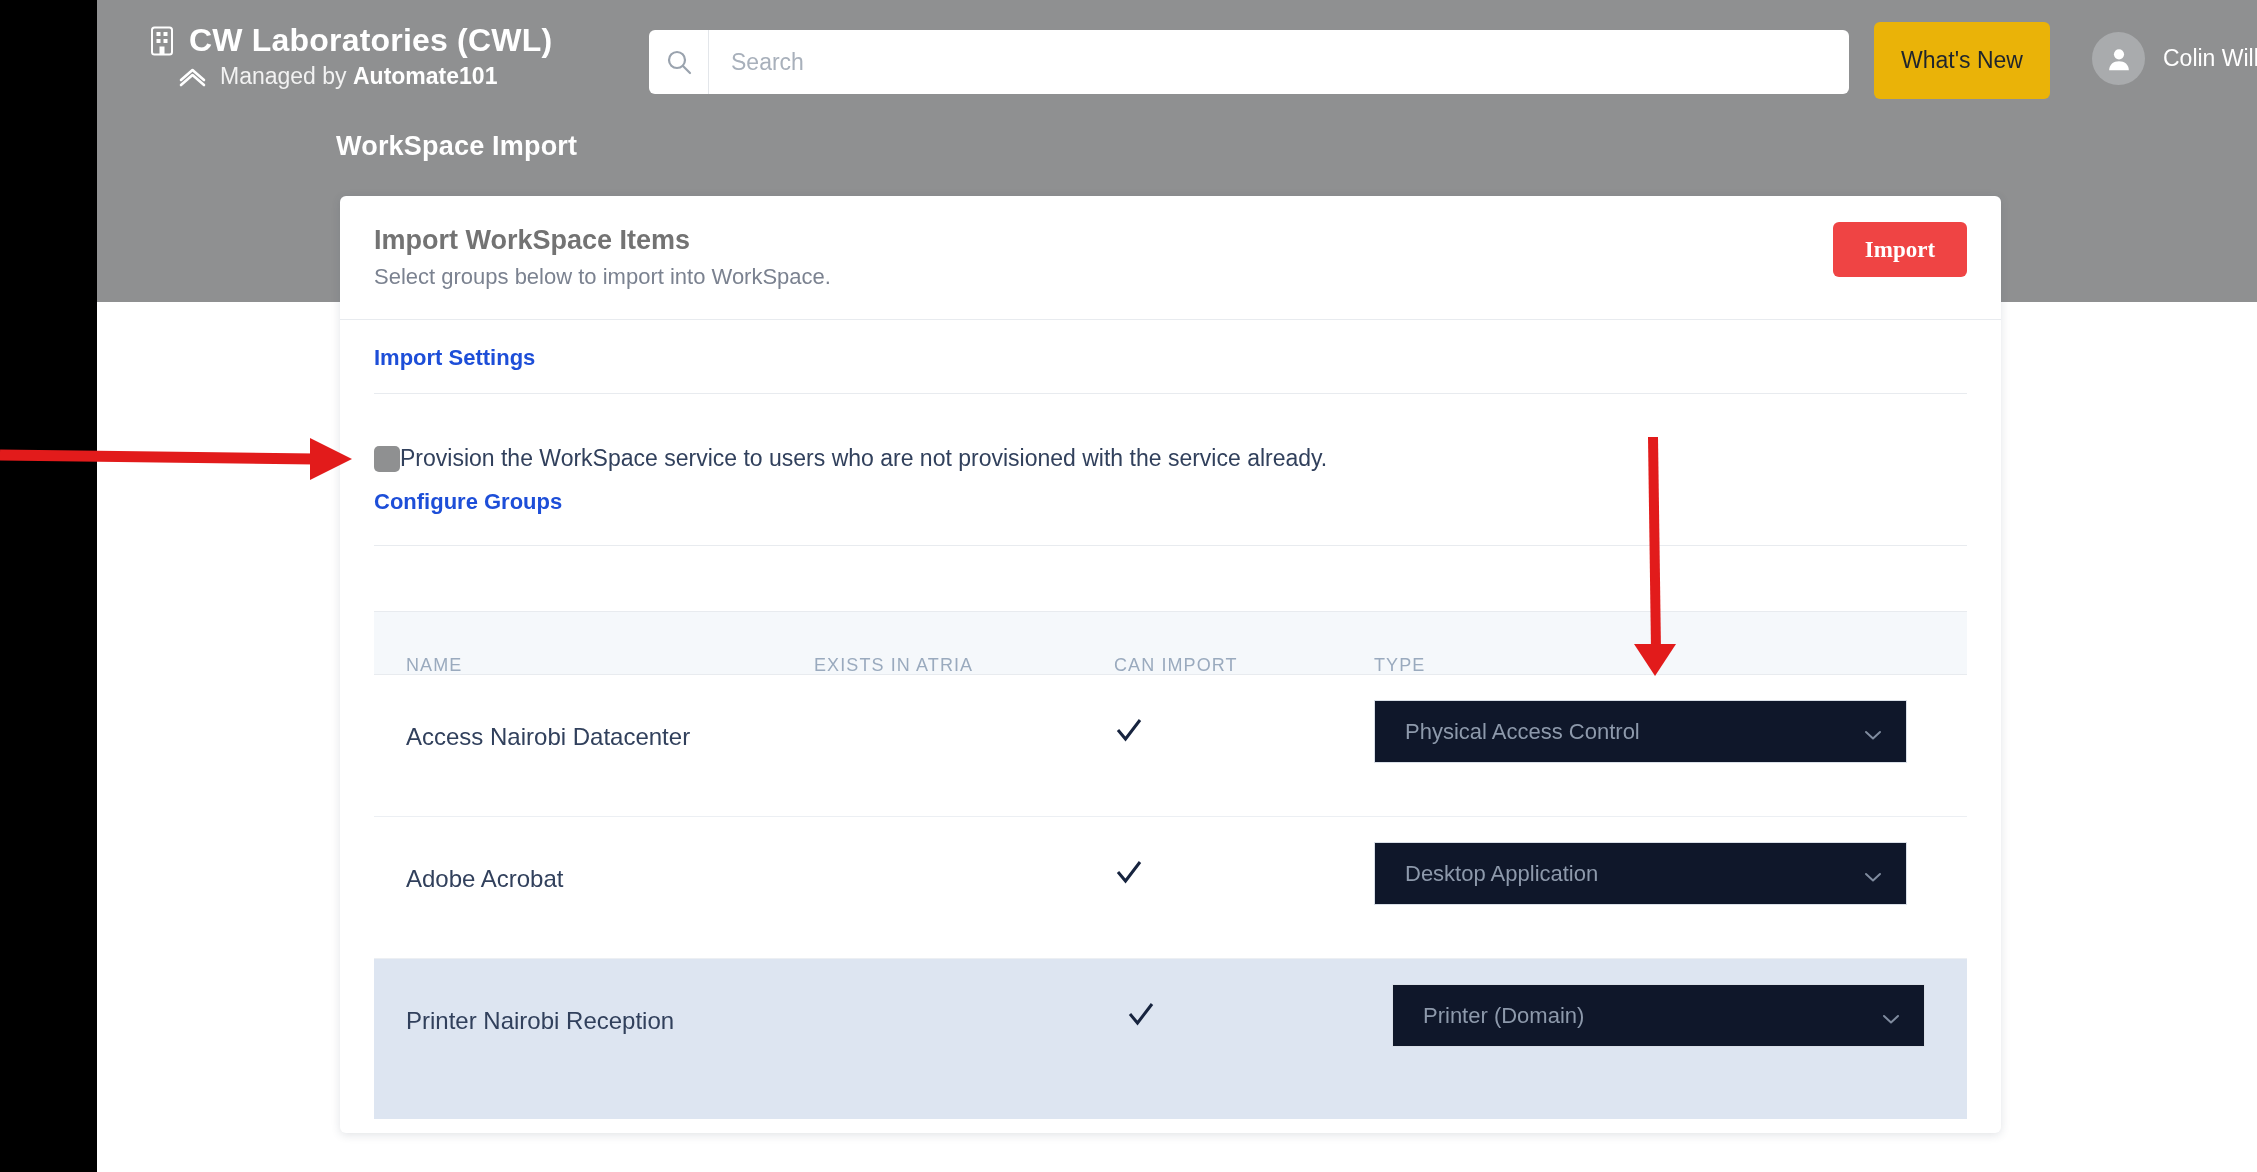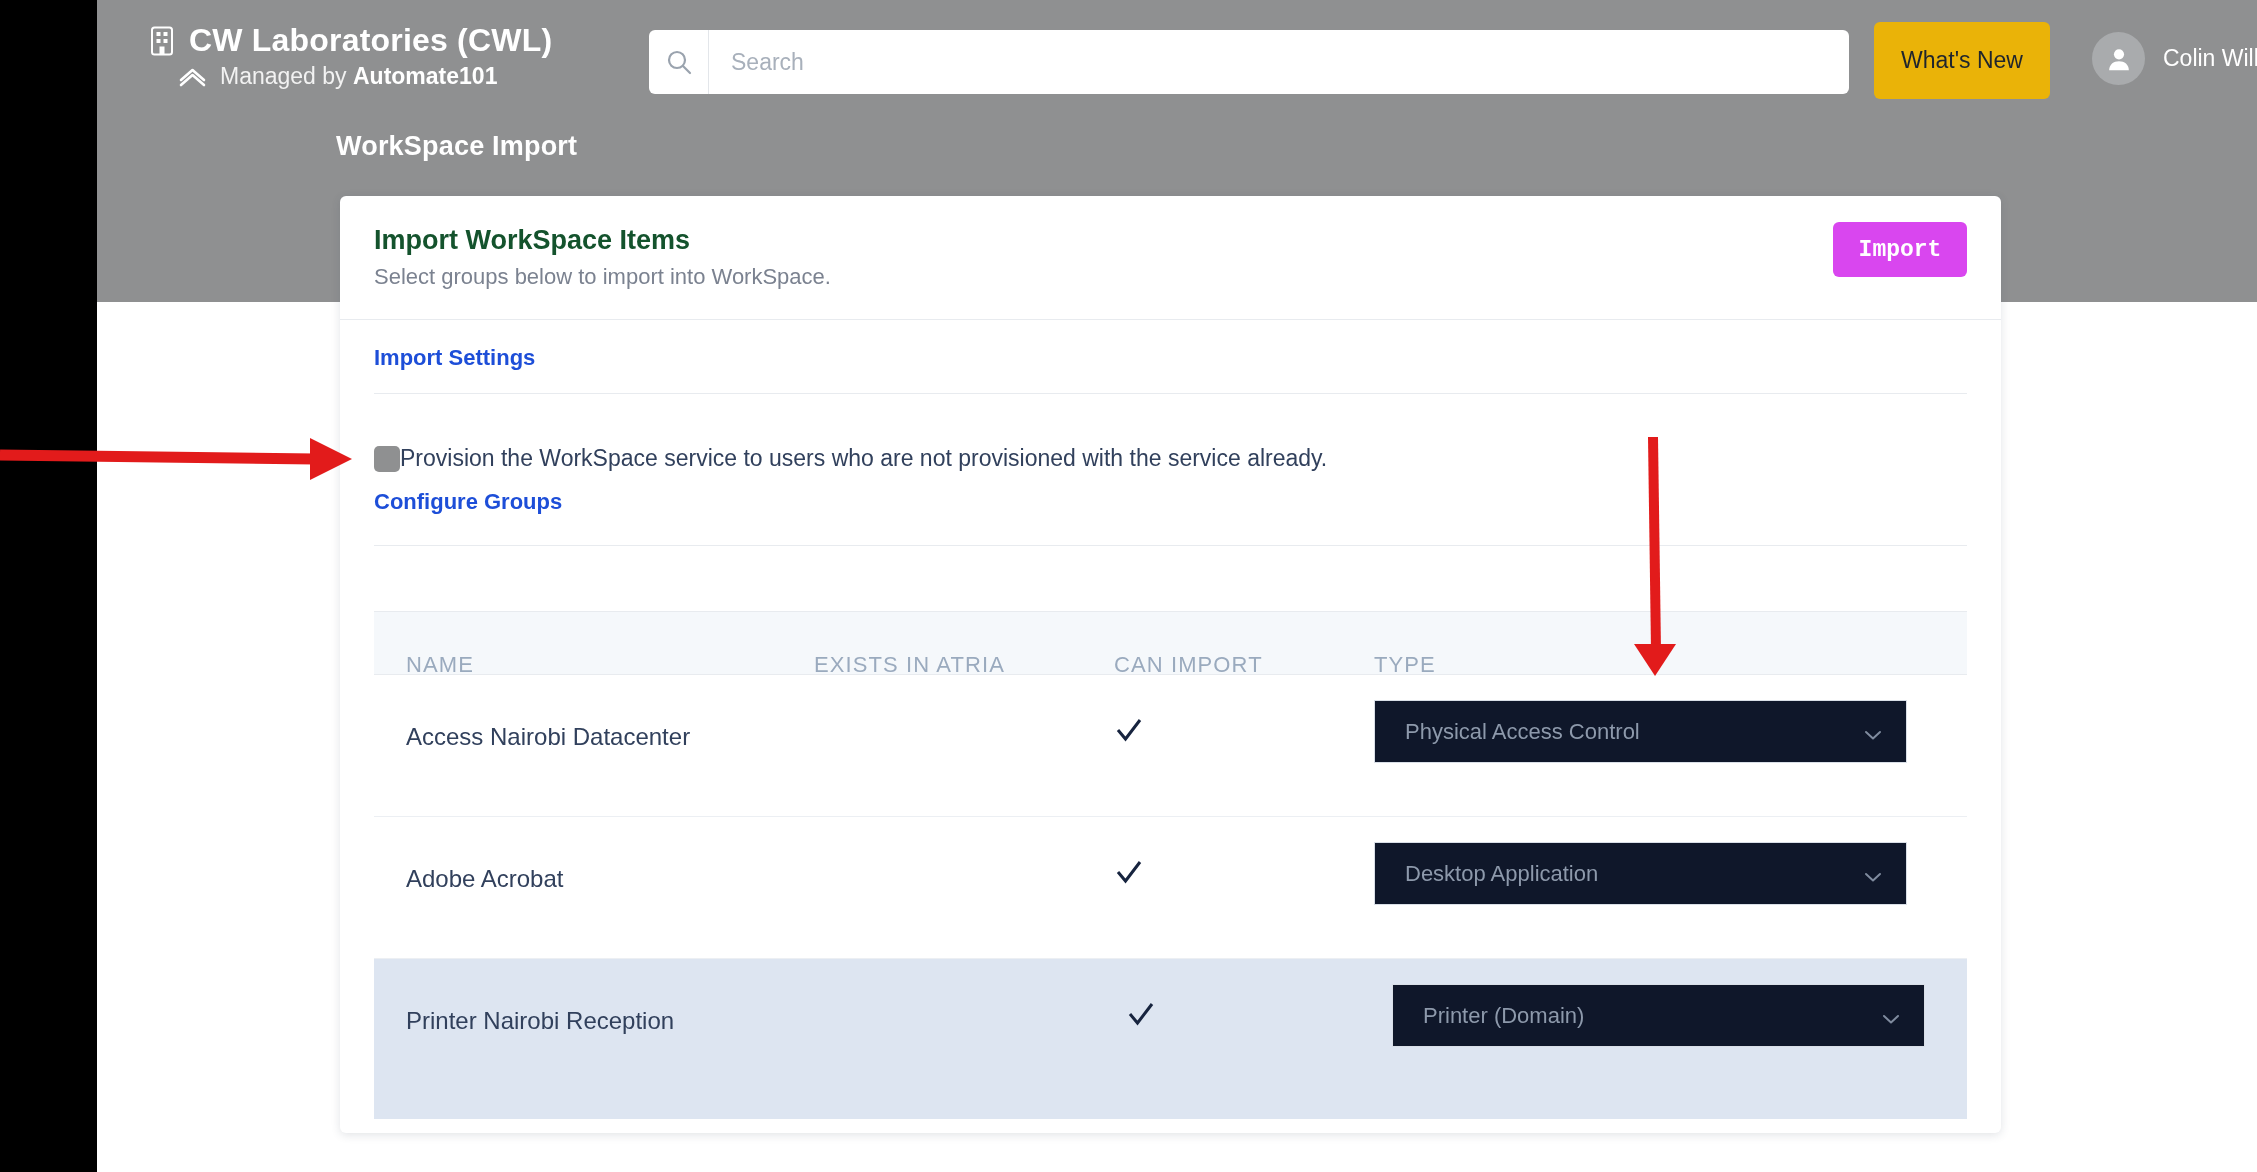--- a/index.html
+++ b/index.html
@@ -94,31 +94,31 @@
   .card {
     position: absolute; left: 340px; top: 196px; width: 1661px; height: 937px;
     background: #ffffff; border-radius: 6px;
     box-shadow: 0 2px 10px rgba(40,55,80,.14);
   }
   .card-head {
     position: relative; height: 124px; border-bottom: 1px solid #e8ebef;
   }
   .card-title {
     position: absolute; left: 34px; top: 29px;
-    font-size: 27px; font-weight: bold; color: #14532d;
+    font-size: 27px; font-weight: bold; color: #737373;
   }
   .card-sub {
     position: absolute; left: 34px; top: 68px;
     font-size: 22px; color: #7b8290;
   }
   .import-btn {
     position: absolute; right: 34px; top: 26px;
     width: 134px; height: 55px;
-    background: #d946ef; border: 0; border-radius: 6px;
-    font-family: Liberation Mono, monospace;
+    background: #ef4444; border: 0; border-radius: 6px;
+    font-family: Liberation Serif, serif;
     font-size: 23px; font-weight: bold; color: #ffffff; cursor: pointer;
   }
 
   .section-title {
     position: absolute; left: 374px;
     font-size: 22px; font-weight: bold; color: #1d4ed8;
   }
   .section-rule {
     position: absolute; left: 374px; width: 1593px; height: 1px; background: #e8ebef;
   }
@@ -134,21 +134,21 @@
   }
   .cb-label { font-size: 23px; color: #31405c; }
 
   
   .table { position: absolute; left: 374px; top: 611px; width: 1593px; }
   .thead {
     display: flex; align-items: center; height: 64px;
     background: #f5f8fb; border-top: 1px solid #e8ebef; border-bottom: 1px solid #e8ebef;
   }
   .th {
-    font-size: 22px; letter-spacing: 1.1px; color: #9aaabe; font-weight: normal;
+    font-size: 18px; letter-spacing: 1.1px; color: #9aaabe; font-weight: normal;
     text-transform: uppercase;
     margin-top: 44px;
   }
   .col-name   { width: 440px; padding-left: 32px; }
   .col-exists { width: 300px; }
   .col-can    { width: 260px; }
   .col-type   { flex: 1; }
 
   .trow {
     display: flex; align-items: flex-start; min-height: 142px;

